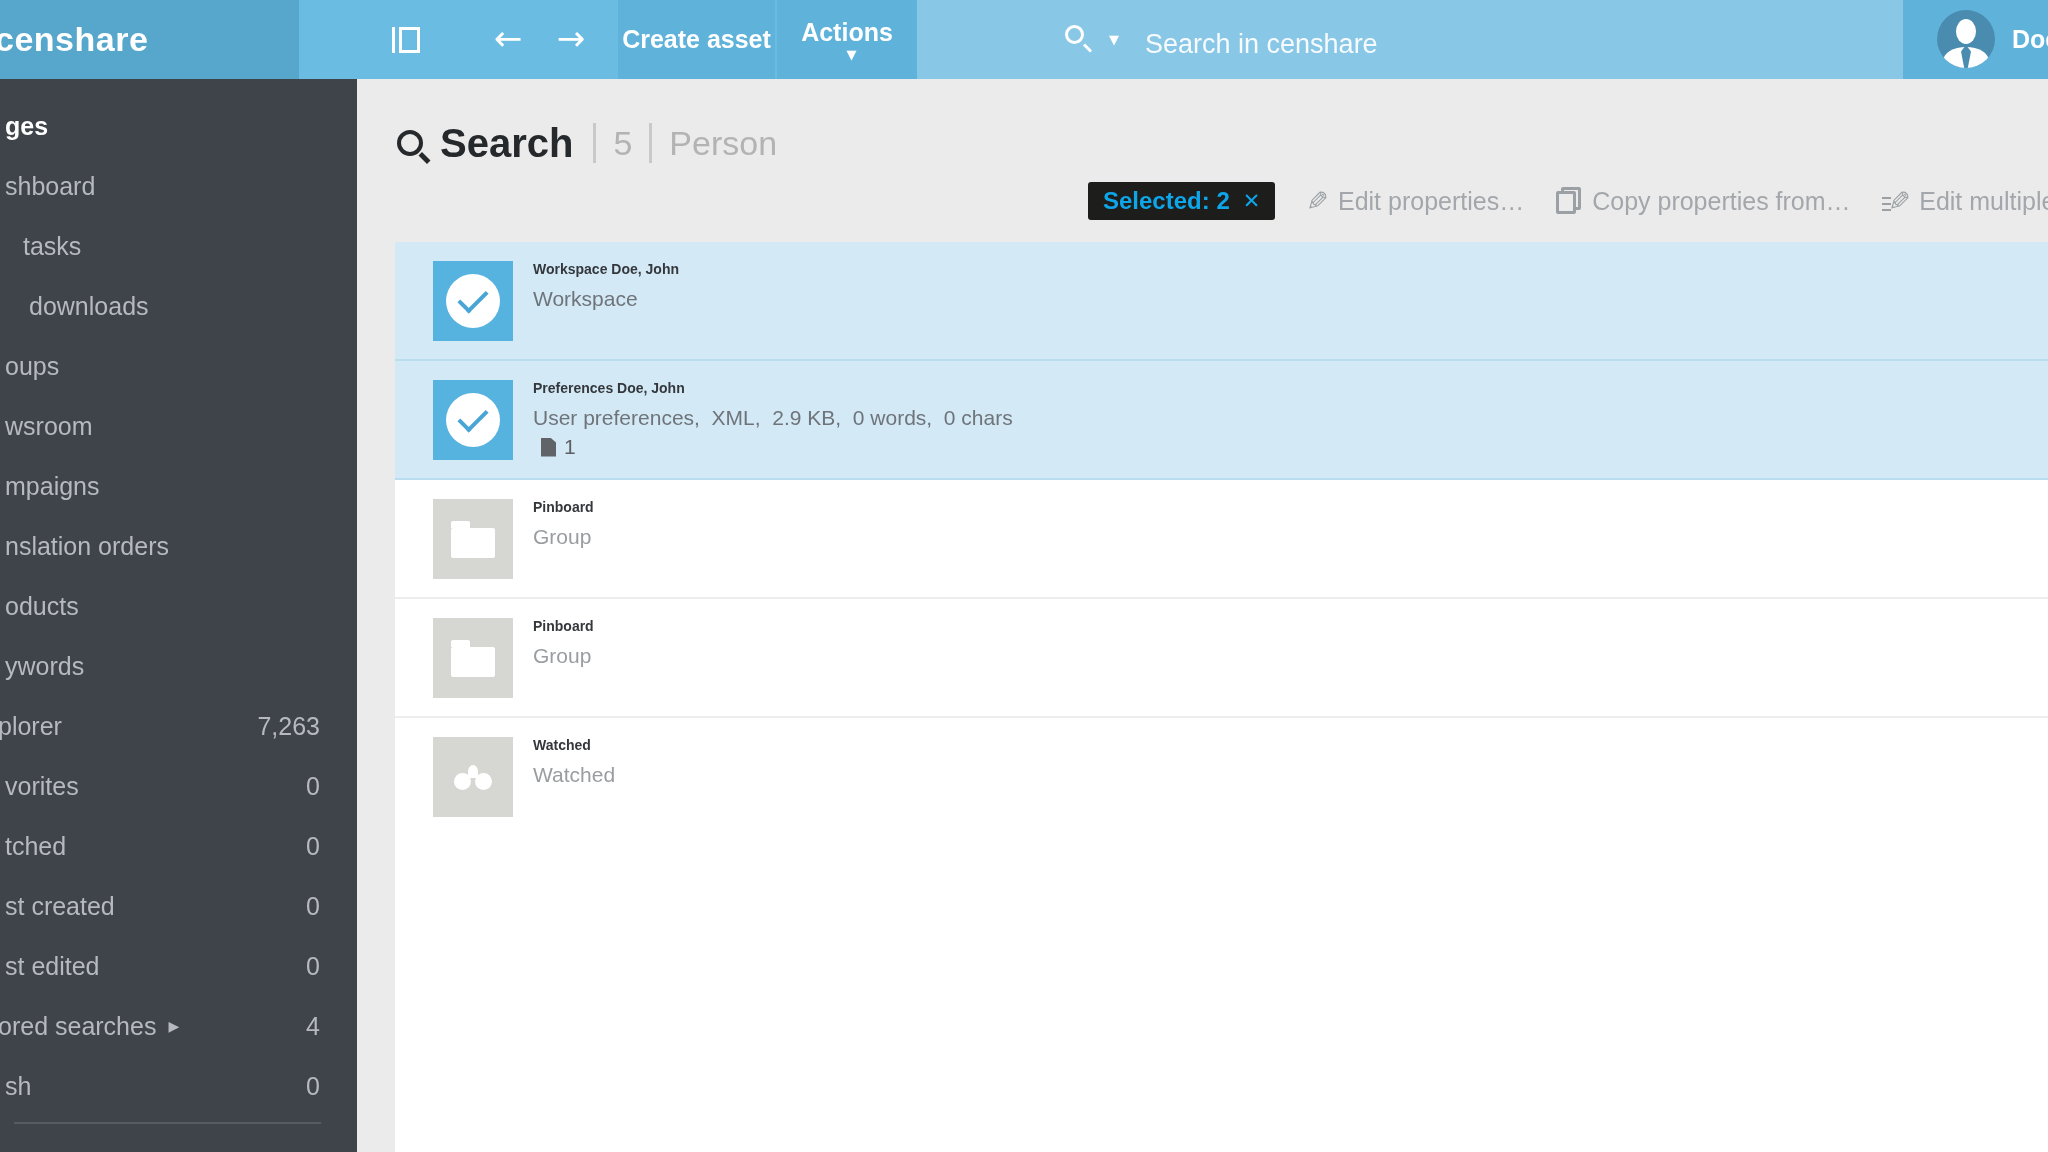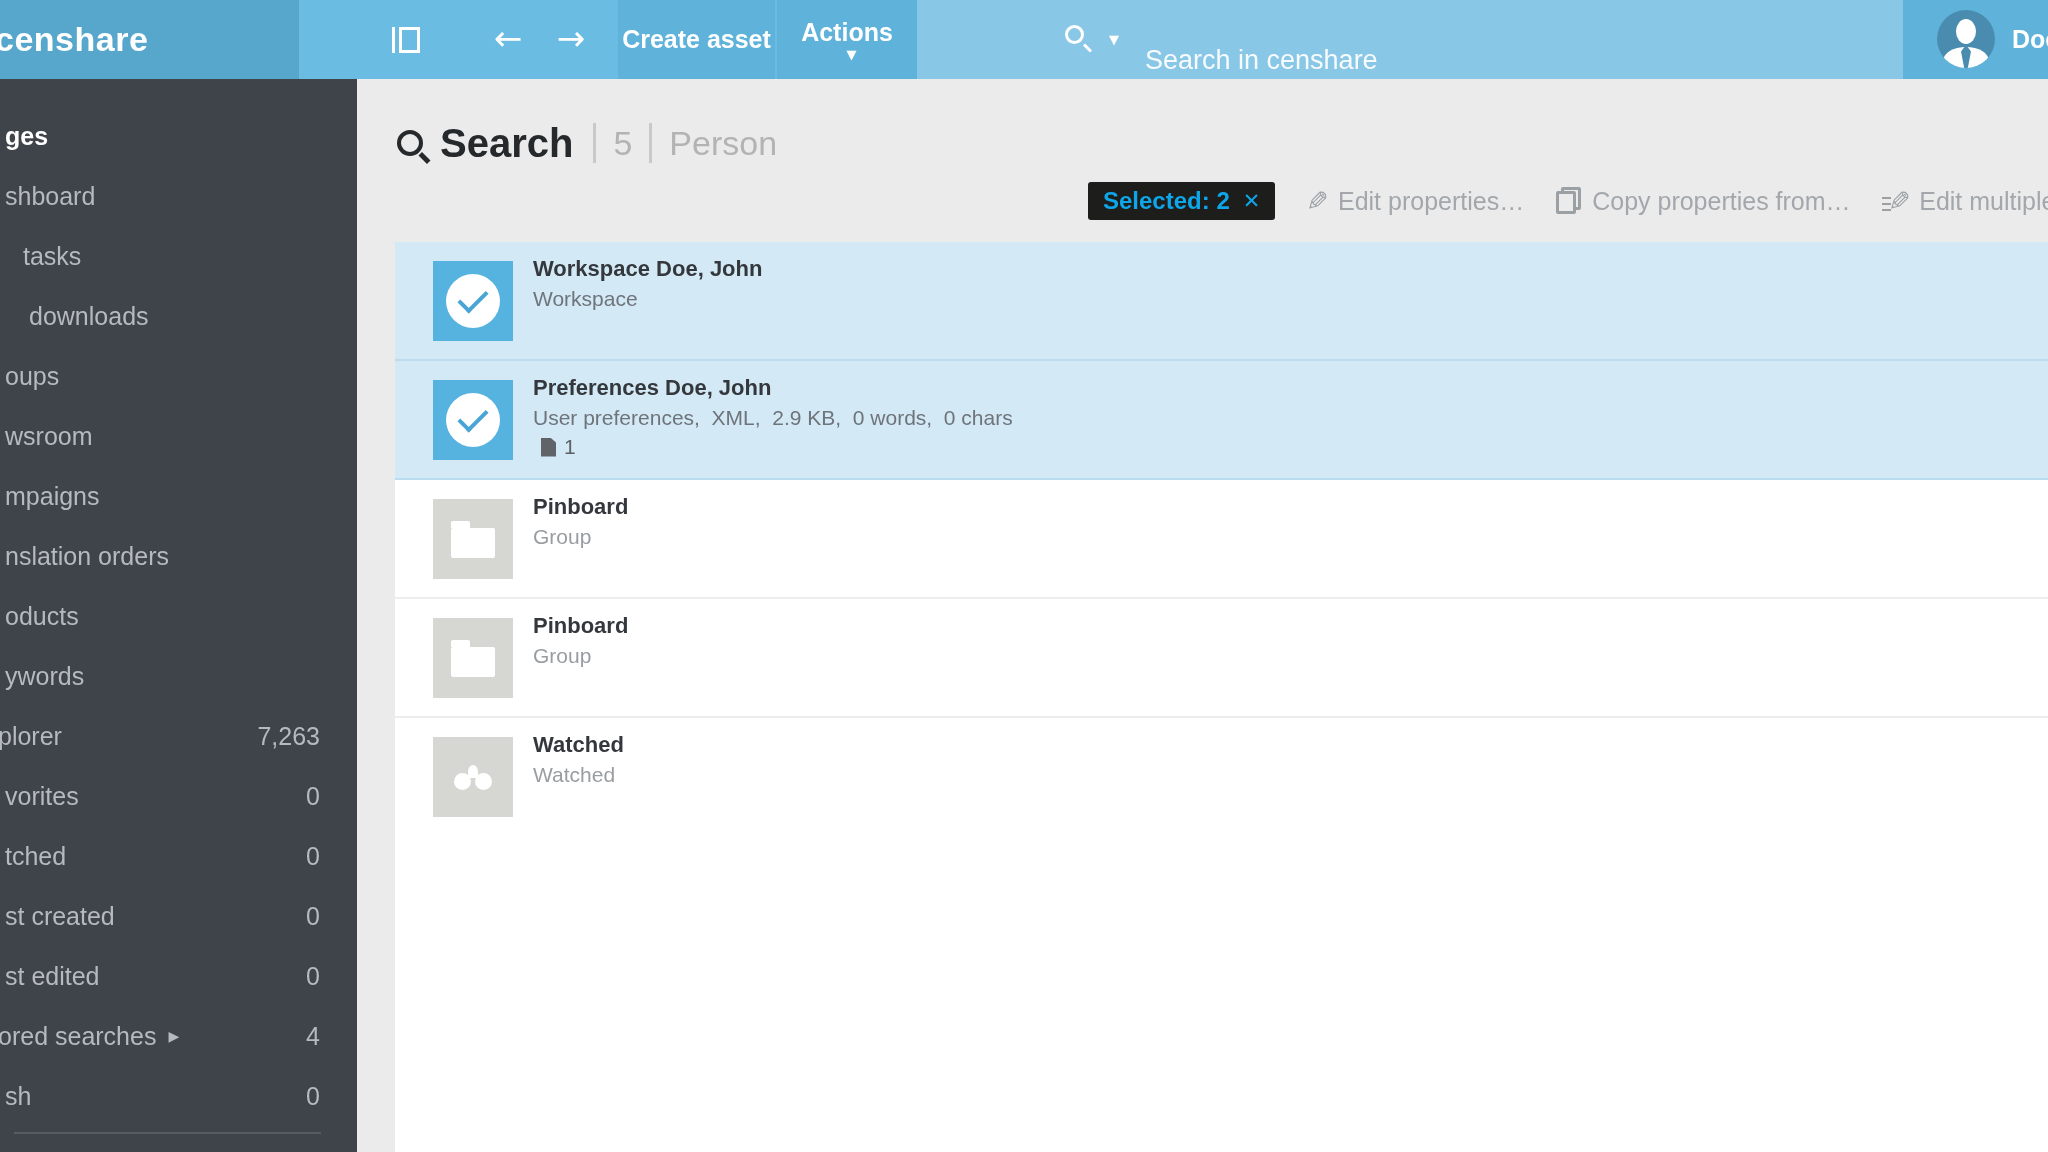--- a/index.html
+++ b/index.html
@@ -15,31 +15,31 @@
   .nav-arrow { position:absolute; top:0; width:44px; text-align:center; line-height:76px; font-size:34px; color:#fff; font-family:"DejaVu Sans",sans-serif; cursor:pointer; }
   .nav-back { left:486px; } .nav-fwd { left:549px; }
   .tb-btn { position:absolute; top:0; height:79px; background:#5fb2d9; color:#fff; font-size:25px; font-weight:600; display:flex; align-items:center; justify-content:center; cursor:pointer; }
   .tb-create { left:618px; width:157px; }
   .tb-actions { left:777px; width:140px;flex-direction:column; }
   .caret { font-size:13px; margin-left:9px; font-family:"DejaVu Sans",sans-serif; }
   .search-zone { position:absolute; left:917px; top:0; width:986px; height:79px; background:#89c7e6; }
   .search-mag { position:absolute; left:148px; top:25px; width:19px; height:19px; border:3px solid #fff; border-radius:50%; }
   .search-mag::after { content:''; position:absolute; width:3px; height:10px; background:#fff; transform:rotate(-45deg); left:18px; top:15px; }
   .scope-caret { position:absolute; left:192px; top:0; line-height:79px; font-size:13px; color:#fff; font-family:"DejaVu Sans",sans-serif; cursor:pointer; }
-  .search-input { position:absolute; left:228px; top:0; width:700px; height:88px; background:transparent; border:none; outline:none; font-size:27px; color:#fff; font-family:"Liberation Sans",sans-serif;margin-top:16px; }
+  .search-input { position:absolute; left:228px; top:0; width:700px; height:88px; background:transparent; border:none; outline:none; font-size:27px; color:#fff; font-family:"Liberation Sans",sans-serif; }
   .search-input::placeholder { color:rgba(255,255,255,.93); opacity:1; }
   .avatar-sec { position:absolute; left:1903px; top:0; width:145px; height:79px; background:#5fb2d9; cursor:pointer; }
   .person-icon { position:absolute; left:34px; top:10px; width:58px; height:58px; border-radius:50%; background:#4a8cb0; overflow:hidden; }
   .person-icon::before { content:''; position:absolute; left:19px; top:9px; width:20px; height:25px; background:#fff; border-radius:50%; }
   .person-icon::after { content:''; position:absolute; left:6px; top:37px; width:46px; height:28px; background:#fff; border-radius:50% 50% 0 0; }
   .tie { position:absolute; left:24px; top:35px; width:10px; height:23px; background:#4a8cb0; clip-path:polygon(50% 0,100% 28%,68% 100%,32% 100%,0 28%); z-index:2; }
   .user-name { position:absolute; left:109px; top:0; line-height:79px; font-size:25px; font-weight:600; color:#fff; white-space:nowrap; }
 
   
-  .sidebar { position:absolute; left:0; top:79px; width:357px; height:1073px; background:#3f444a; overflow:hidden; padding-top:27px; }
+  .sidebar { position:absolute; left:0; top:79px; width:357px; height:1073px; background:#3f444a; overflow:hidden; padding-top:17px; }
   .side-item { height:60px; display:flex; align-items:center; padding:0 37px 0 5px; font-size:25px; color:#b6bac0; cursor:pointer; white-space:nowrap; }
   .side-item.is-header { color:#fff; font-weight:700; cursor:default; }
   .side-arrow { font-size:14px; margin-left:12px; color:#b6bac0; font-family:"DejaVu Sans",sans-serif; }
   .side-count { margin-left:auto; color:#b6bac0; }
   .side-divider { margin:6px 36px 0 14px; border-top:2px solid #565b61; }
 
   
   .content { position:absolute; left:357px; top:79px; width:2010px; height:1073px; background:#ebebeb; overflow:hidden; }
 
   .page-header { position:absolute; left:40px; top:38px; height:52px; display:flex; align-items:center; }
@@ -70,21 +70,21 @@
   .t-check,.t-folder,.t-bino { display:none; }
   .thumb-check .t-check { display:flex; width:54px; height:54px; background:#fff; border-radius:50%; align-items:center; justify-content:center; }
   .t-check::before { content:''; width:24px; height:12px; border-left:4px solid #49a5d5; border-bottom:4px solid #49a5d5; transform:rotate(-45deg); margin-top:-7px; }
   .thumb-folder .t-folder { display:block; position:relative; width:44px; height:30px; background:#fff; border-radius:2px; margin-top:7px; }
   .t-folder::before { content:''; position:absolute; top:-7px; left:0; width:19px; height:7px; background:#fff; border-radius:2px 2px 0 0; }
   .thumb-binoculars .t-bino { display:block; position:relative; width:38px; height:26px; }
   .t-bino::before { content:''; position:absolute; left:0; bottom:0; width:17px; height:17px; background:#fff; border-radius:50%; }
   .t-bino::after { content:''; position:absolute; right:0; bottom:0; width:17px; height:17px; background:#fff; border-radius:50%; }
   .t-bridge { position:absolute; left:14px; top:1px; width:10px; height:13px; background:#fff; border-radius:50% 50% 0 0; }
   .row-text { padding-top:13px; }
-  .row-title { font-size:22px; font-weight:700; color:#34383c; line-height:28px; }
+  .row-title { font-size:14px; font-weight:700; color:#34383c; line-height:28px; }
   .row-subtitle { font-size:21px; color:#999da1; line-height:27px; margin-top:2px; }
   .row.is-selected .row-subtitle { color:#6f747a; }
   .row-meta { display:flex; align-items:center; margin-top:4px; }
   .page-icon { width:15px; height:19px; background:#606468; clip-path:polygon(0 0,62% 0,100% 26%,100% 100%,0 100%); }
   .row-meta span { font-size:21px; color:#5d6165; margin-left:8px; }
 </style>
 </head>
 <body>
 
 <div class="topbar">

